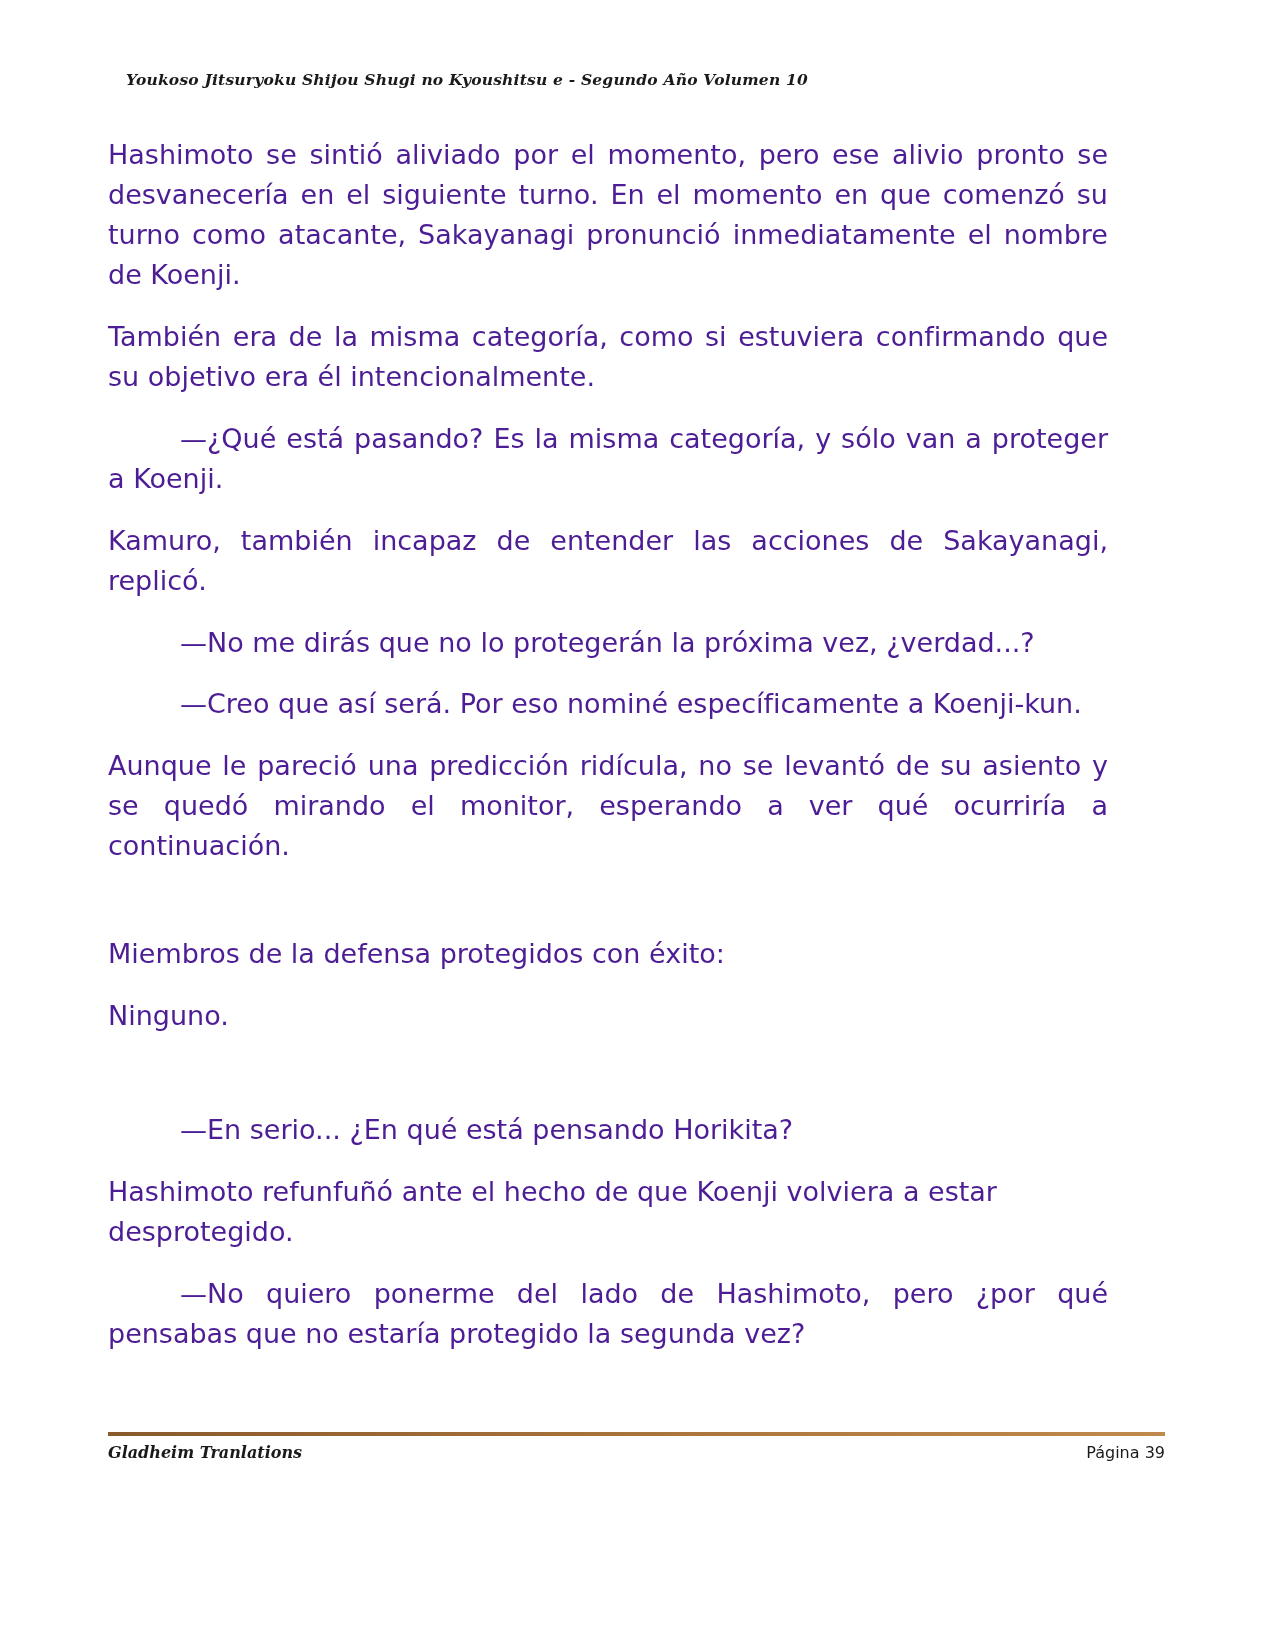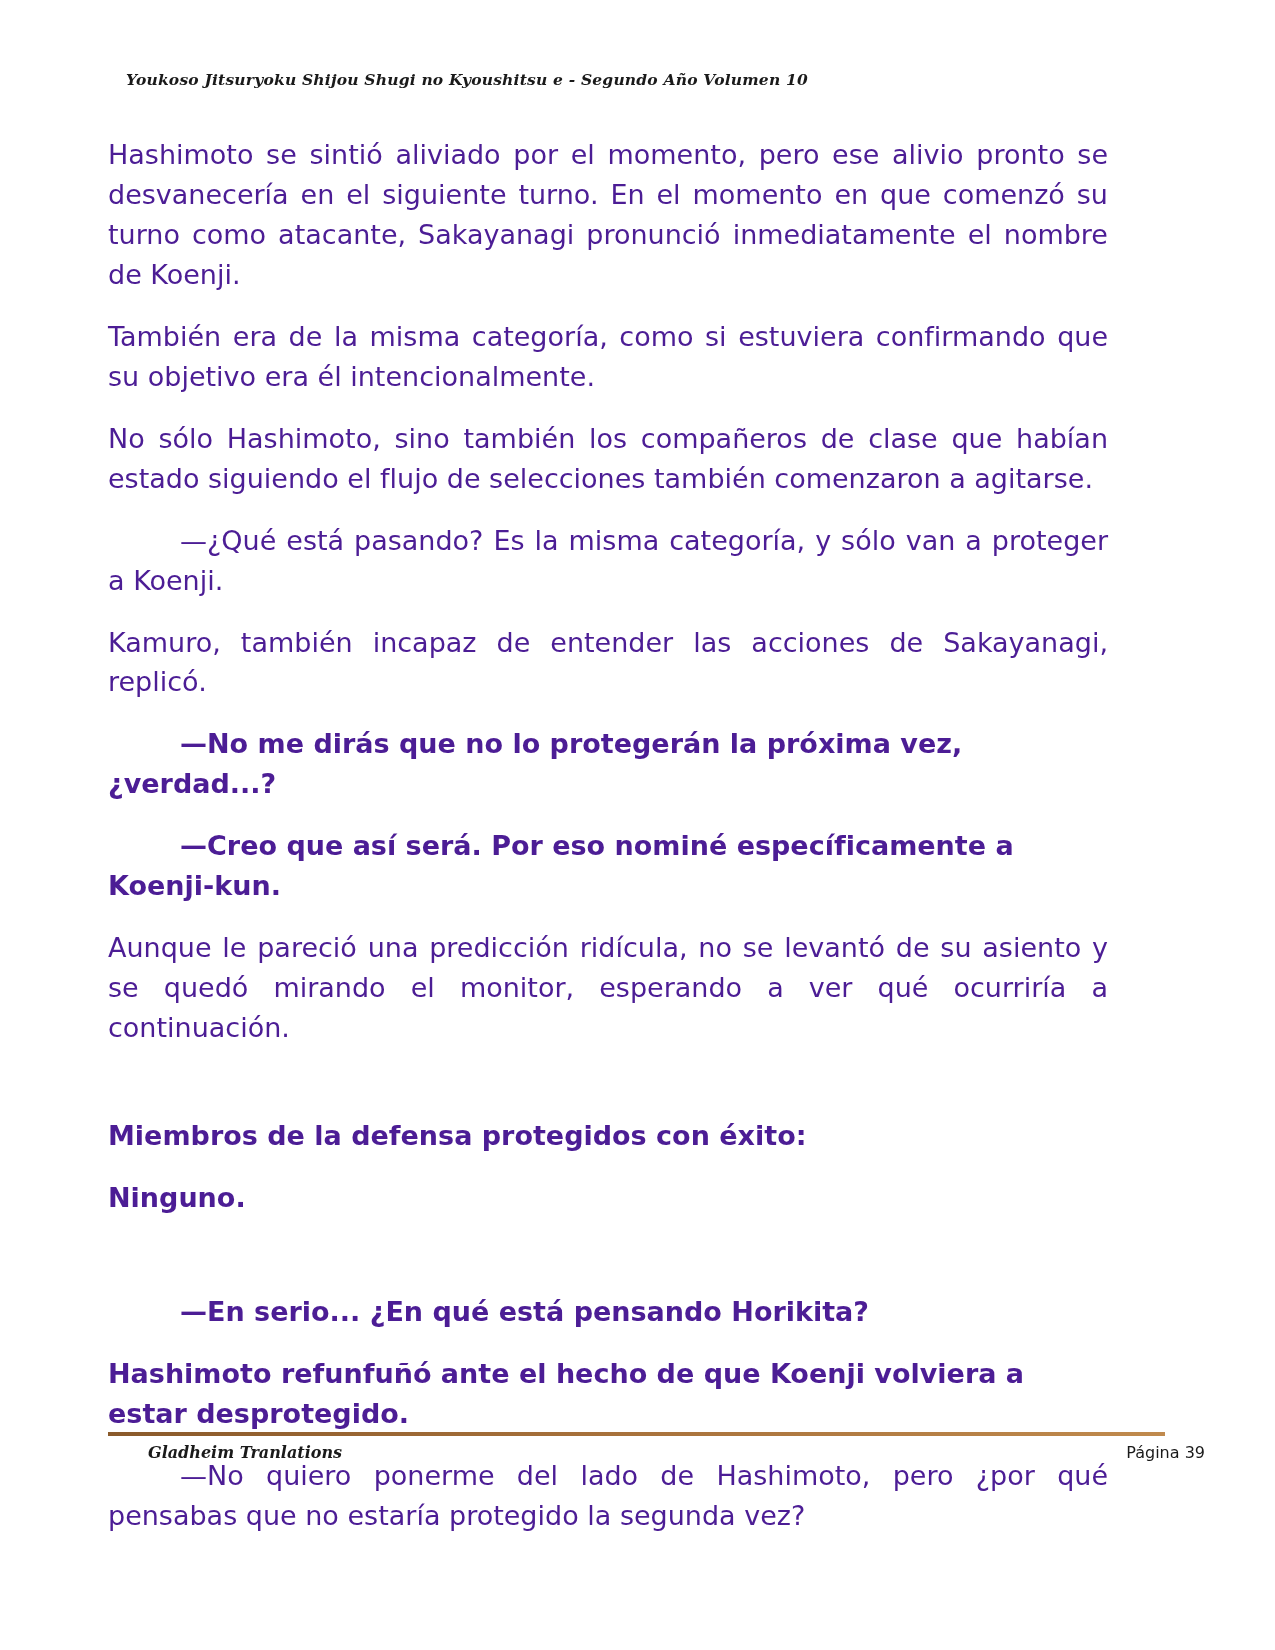--- a/index.html
+++ b/index.html
@@ -43,21 +43,20 @@
     line-height: 1.48;
     text-align: justify;
     text-justify: inter-word;
     color: #4c1d95;
   }
   p.indent {
     text-indent: 72px;
   }
   p.nojustify {
     text-align: left;
-    font-weight: bold;
   }
   .spacer-block {
     height: 46px;
   }
   .spacer-block-2 {
     height: 52px;
   }
   .footer-rule {
     position: absolute;
     left: 108px;
@@ -67,21 +66,20 @@
     background: linear-gradient(to right, #8a5a2b 0%, #a6703a 45%, #c08a4d 100%);
   }
   .footer {
     position: absolute;
     left: 108px;
     top: 1443px;
     width: 1057px;
     display: flex;
     justify-content: space-between;
     align-items: center;
-    margin-left: 40px;
   }
   .footer-left {
     font-family: "DejaVu Serif", serif;
     font-style: italic;
     font-weight: bold;
     font-size: 16px;
     color: #1a1a1a;
   }
   .footer-right {
     font-family: "DejaVu Sans", sans-serif;
@@ -93,21 +91,20 @@
 <body>
 
 <div class="page">
 
   <div class="header">Youkoso Jitsuryoku Shijou Shugi no Kyoushitsu e - Segundo Año Volumen 10</div>
 
   <div class="content">
 
     <p class="para">Hashimoto se sintió aliviado por el momento, pero ese alivio pronto se desvanecería en el siguiente turno. En el momento en que comenzó su turno como atacante, Sakayanagi pronunció inmediatamente el nombre de Koenji.</p>
     <p class="para">También era de la misma categoría, como si estuviera confirmando que su objetivo era él intencionalmente.</p>
-    <p class="para">No sólo Hashimoto, sino también los compañeros de clase que habían estado siguiendo el flujo de selecciones también comenzaron a agitarse.</p>
     <p class="para indent">—¿Qué está pasando? Es la misma categoría, y sólo van a proteger a Koenji.</p>
     <p class="para">Kamuro, también incapaz de entender las acciones de Sakayanagi, replicó.</p>
     <p class="para indent nojustify">—No me dirás que no lo protegerán la próxima vez, ¿verdad...?</p>
     <p class="para indent nojustify">—Creo que así será. Por eso nominé específicamente a Koenji-kun.</p>
     <p class="para">Aunque le pareció una predicción ridícula, no se levantó de su asiento y se quedó mirando el monitor, esperando a ver qué ocurriría a continuación.</p>
 
     <div class="spacer-block"></div>
 
     <p class="para nojustify">Miembros de la defensa protegidos con éxito:</p>
     <p class="para nojustify">Ninguno.</p>

